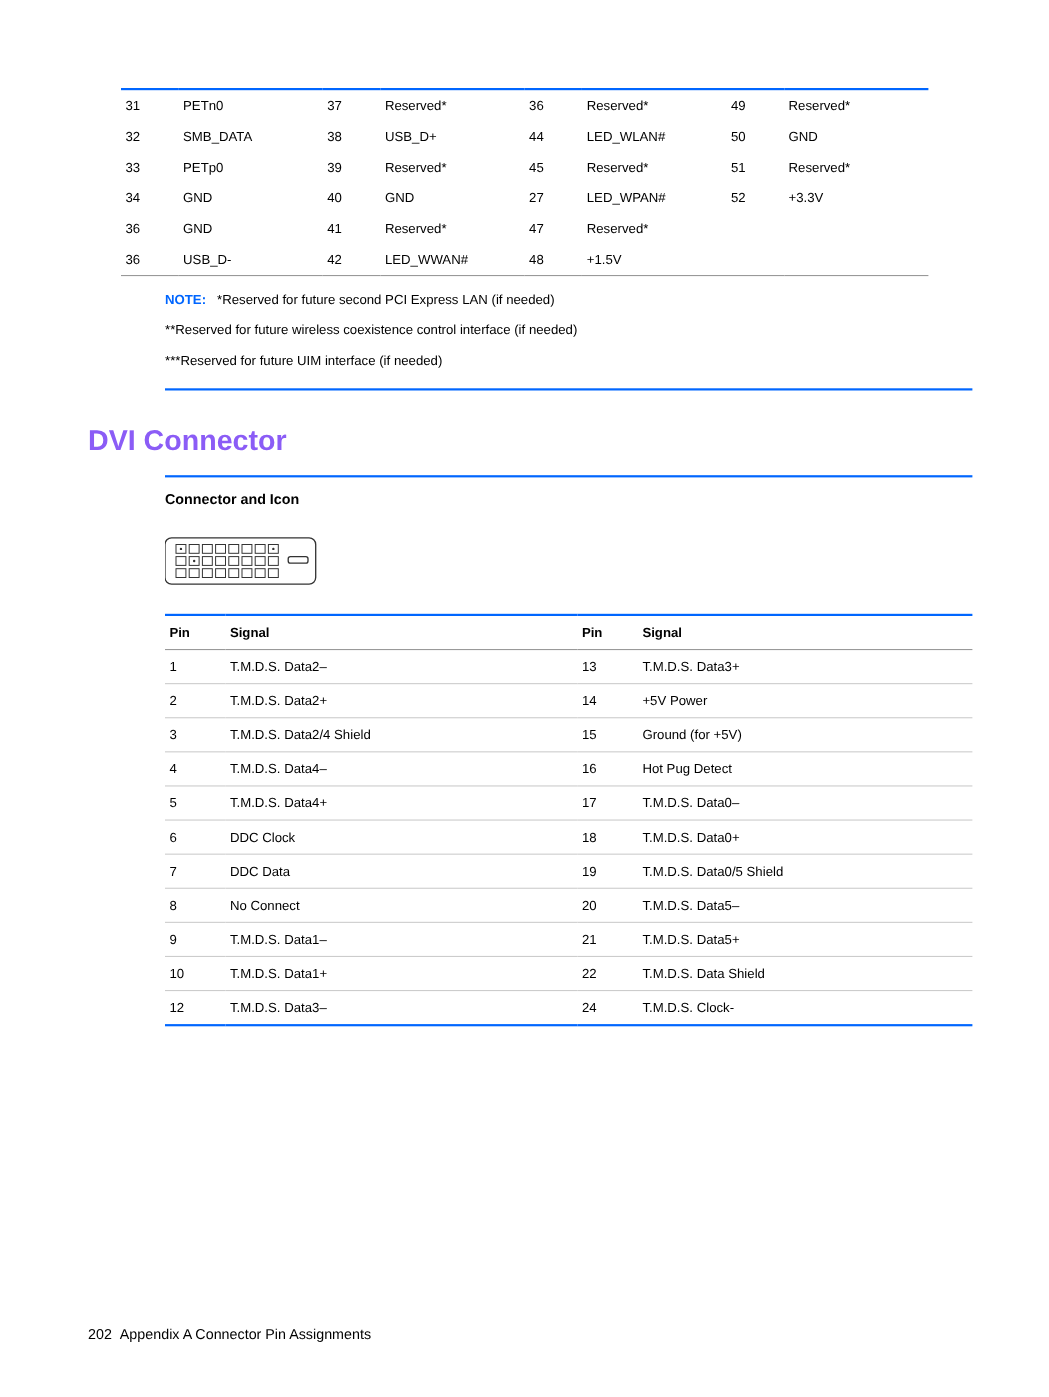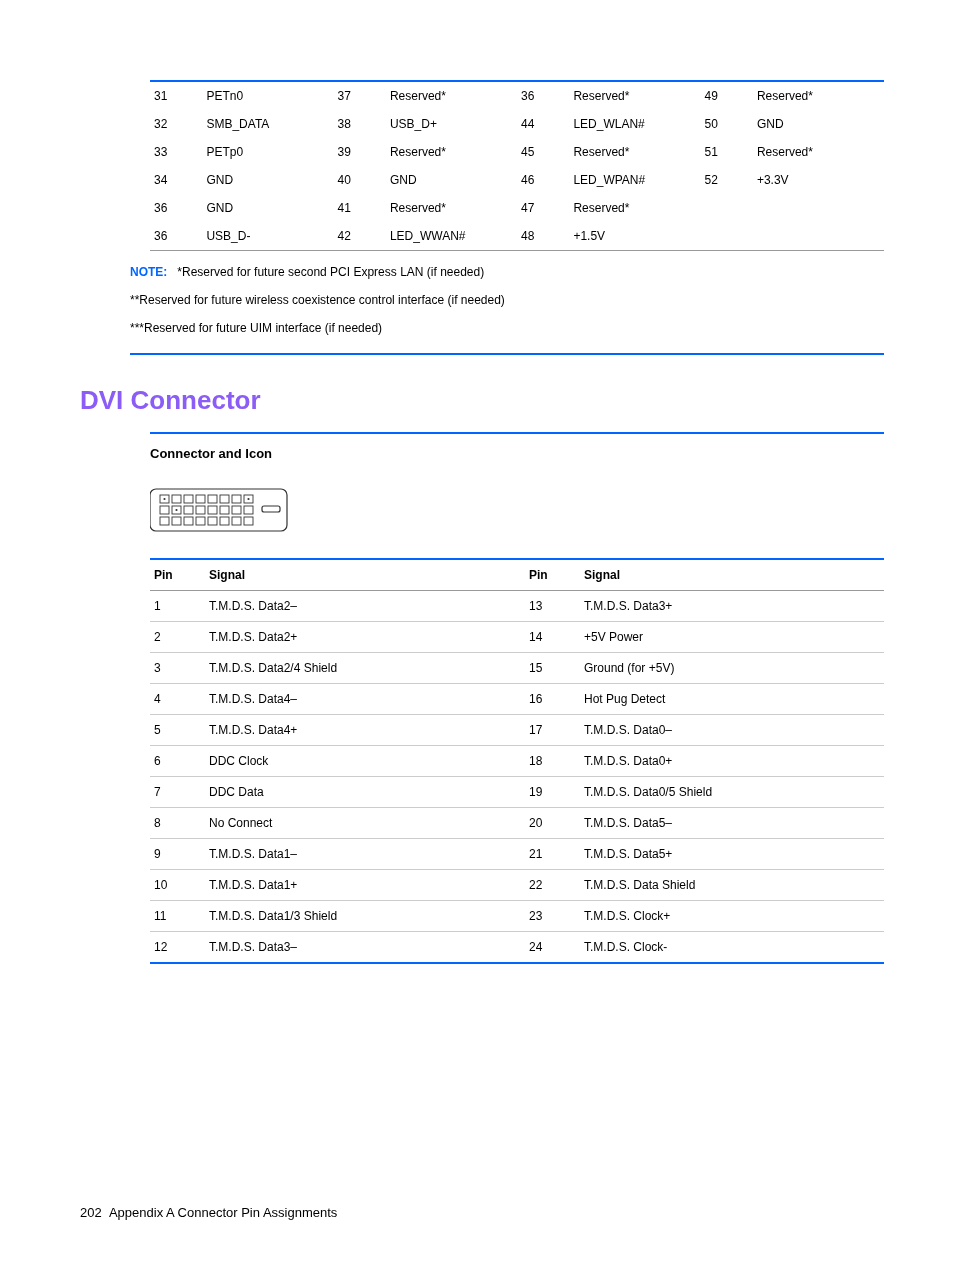--- a/index.html
+++ b/index.html
@@ -17,33 +17,33 @@
     min-height: 1270px;
     position: relative;
   }
   .blue-rule-top { border-top: 2px solid #0066ff; }
   .blue-rule-bottom { border-bottom: 2px solid #0066ff; }
   .gray-rule { border-bottom: 1px solid #999; }
 
   .pin-table {
     width: 100%;
     border-collapse: collapse;
-    margin-left: 70px;
+    margin-left: 30px;
     width: calc(100% - 70px);
   }
   .pin-table td {
     padding: 7px 4px;
     vertical-align: top;
     font-size: 12px;
   }
   .pin-table .num { width: 40px; }
   .pin-table .sig { width: 100px; }
 
   .note-block {
-    margin-left: 50px;
+    margin-left: 70px;
     padding: 8px 0 4px 0;
     font-size: 12px;
   }
   .note-block p { margin: 6px 0 14px 0; }
   .note-label { font-weight: bold; color: #0066ff; }
 
   h1.section {
     color: #8b5cf6;
     font-size: 26px;
     font-weight: bold;
@@ -124,21 +124,21 @@
           <td class="num">45</td>
           <td class="sig">Reserved*</td>
           <td class="num">51</td>
           <td class="sig">Reserved*</td>
         </tr>
         <tr>
           <td class="num">34</td>
           <td class="sig">GND</td>
           <td class="num">40</td>
           <td class="sig">GND</td>
-          <td class="num">46</td>
+          <td class="num">27</td>
           <td class="sig">LED_WPAN#</td>
           <td class="num">52</td>
           <td class="sig">+3.3V</td>
         </tr>
         <tr>
           <td class="num">36</td>
           <td class="sig">GND</td>
           <td class="num">41</td>
           <td class="sig">Reserved*</td>
           <td class="num">47</td>
@@ -278,26 +278,20 @@
             <td>T.M.D.S. Data1–</td>
             <td>21</td>
             <td>T.M.D.S. Data5+</td>
           </tr>
           <tr class="dvi-body-row">
             <td>10</td>
             <td>T.M.D.S. Data1+</td>
             <td>22</td>
             <td>T.M.D.S. Data Shield</td>
           </tr>
-          <tr class="dvi-body-row">
-            <td>11</td>
-            <td>T.M.D.S. Data1/3 Shield</td>
-            <td>23</td>
-            <td>T.M.D.S. Clock+</td>
-          </tr>
           <tr class="dvi-last-row">
             <td>12</td>
             <td>T.M.D.S. Data3–</td>
             <td>24</td>
             <td>T.M.D.S. Clock-</td>
           </tr>
         </tbody>
     </table>
   </div>
 

